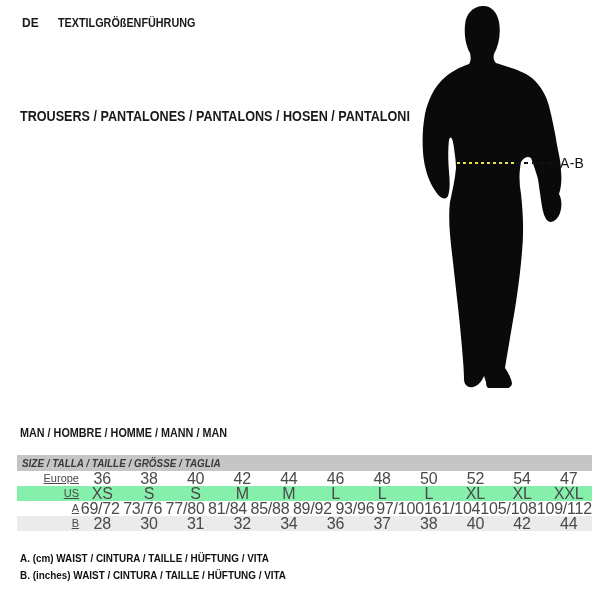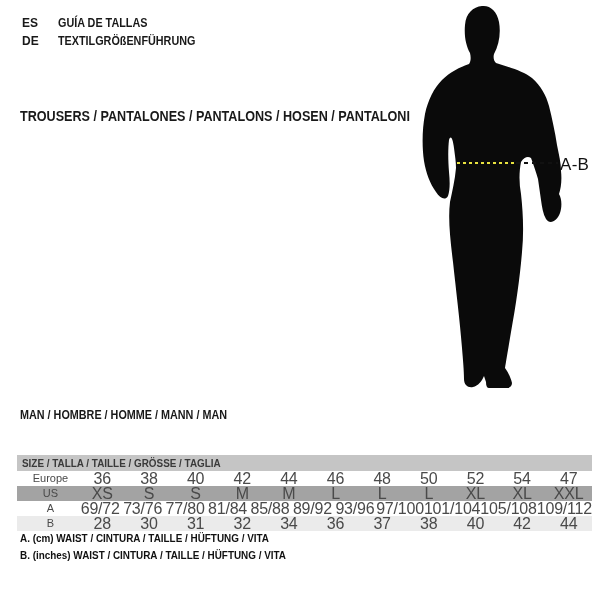--- a/index.html
+++ b/index.html
@@ -13,54 +13,50 @@
   }
   .cond { display:inline-block; transform:scaleX(0.9); transform-origin:0 50%; white-space:nowrap; }
 
   
   .lang-block { position:absolute; left:22px; top:14px; }
   .lang-row { display:flex; height:18px; line-height:18px; font-size:12px; font-weight:bold; }
   .lang-code { width:36px; flex:0 0 36px; }
 
   
   .garment-heading { position:absolute; left:20px; top:108px; font-size:14px; font-weight:bold; }
-  .gender-heading  { position:absolute; left:20px; top:408px; font-size:12px;   font-weight:bold; }
+  .gender-heading  { position:absolute; left:20px; top:426px; font-size:12px;   font-weight:bold; }
 
   
   .figure-wrap { position:absolute; left:390px; top:0; width:210px; height:400px; }
   .figure-wrap svg { display:block; width:210px; height:400px; }
   .dash { position:absolute; height:2px; }
   .dash-yellow { left:457px; top:162px; width:59px;
     background:repeating-linear-gradient(90deg,#e8e23f 0 3px,rgba(255,255,255,0) 3px 6px); }
   .dash-black { left:516px; top:162px; width:42px;
     background:repeating-linear-gradient(90deg,#111 0 4px,rgba(255,255,255,0) 4px 8px); }
-  .measure-label { position:absolute; left:560px; top:155px; font-size:17px; color:#111; letter-spacing:0.3px; }
+  .measure-label { position:absolute; left:560px; top:155px; font-size:14px; color:#111; letter-spacing:0.3px; }
 
   
   .size-table { position:absolute; left:17px; top:455px; width:575px; font-size:11px; color:#4a4a4a; }
   .size-table-header {
     height:16px; line-height:16px; padding-left:5px;
     font-weight:bold; color:#3a3a3a;
   }
   .t-row { display:grid; grid-template-columns:62px repeat(11,1fr); height:15px; line-height:15px; }
-  .t-label { padding-left:5px; text-align:center; }
+  .t-label { padding-left:5px; text-align:right;text-decoration:underline; }
   .t-cell { text-align:center; font-size:16px; letter-spacing:-0.2px; }
 
   
-  .notes { position:absolute; left:20px; top:530px; font-size:11px; font-weight:bold; color:#111; }
+  .notes { position:absolute; left:20px; top:550px; font-size:11px; font-weight:bold; color:#111; }
   .notes div { height:17px; line-height:17px; }
 </style>
 </head>
 <body>
 
 <div class="lang-block">
-  <div class="lang-row">
-    <span class="lang-code">ES</span>
-    <span class="cond">GUÍA DE TALLAS</span>
-  </div>
   <div class="lang-row">
     <span class="lang-code">DE</span>
     <span class="cond">TEXTILGRÖßENFÜHRUNG</span>
   </div>
 </div>
 
 <div class="garment-heading">
   <span class="cond">TROUSERS / PANTALONES / PANTALONS / HOSEN / PANTALONI</span>
 </div>
 
@@ -114,40 +110,40 @@
 </div>
 <div class="dash dash-yellow"></div>
 <div class="dash dash-black"></div>
 <div class="measure-label">A-B</div>
 
 <div class="gender-heading">
   <span class="cond">MAN / HOMBRE / HOMME / MANN / MAN</span>
 </div>
 
 <div class="size-table">
-  <div class="size-table-header" style="background:#c5c5c5;">
+  <div class="size-table-header" style="background:#c5c5c5;font-style:italic;">
     <span class="cond">SIZE / TALLA / TAILLE / GRÖSSE / TAGLIA</span>
   </div>
 
   <div class="t-row" style="background:#ffffff;">
     <span class="t-label">Europe</span>
     <span class="t-cell">36</span>
     <span class="t-cell">38</span>
     <span class="t-cell">40</span>
     <span class="t-cell">42</span>
     <span class="t-cell">44</span>
     <span class="t-cell">46</span>
     <span class="t-cell">48</span>
     <span class="t-cell">50</span>
     <span class="t-cell">52</span>
     <span class="t-cell">54</span>
     <span class="t-cell">47</span>
   </div>
 
-  <div class="t-row" style="background:#a3a3a3;">
+  <div class="t-row" style="background:#86efac;">
     <span class="t-label">US</span>
     <span class="t-cell">XS</span>
     <span class="t-cell">S</span>
     <span class="t-cell">S</span>
     <span class="t-cell">M</span>
     <span class="t-cell">M</span>
     <span class="t-cell">L</span>
     <span class="t-cell">L</span>
     <span class="t-cell">L</span>
     <span class="t-cell">XL</span>
@@ -158,21 +154,21 @@
   <div class="t-row" style="background:#ffffff;">
     <span class="t-label">A</span>
     <span class="t-cell">69/72</span>
     <span class="t-cell">73/76</span>
     <span class="t-cell">77/80</span>
     <span class="t-cell">81/84</span>
     <span class="t-cell">85/88</span>
     <span class="t-cell">89/92</span>
     <span class="t-cell">93/96</span>
     <span class="t-cell">97/100</span>
-    <span class="t-cell">101/104</span>
+    <span class="t-cell">161/104</span>
     <span class="t-cell">105/108</span>
     <span class="t-cell">109/112</span>
   </div>
 
   <div class="t-row" style="background:#ebebeb;">
     <span class="t-label">B</span>
     <span class="t-cell">28</span>
     <span class="t-cell">30</span>
     <span class="t-cell">31</span>
     <span class="t-cell">32</span>

